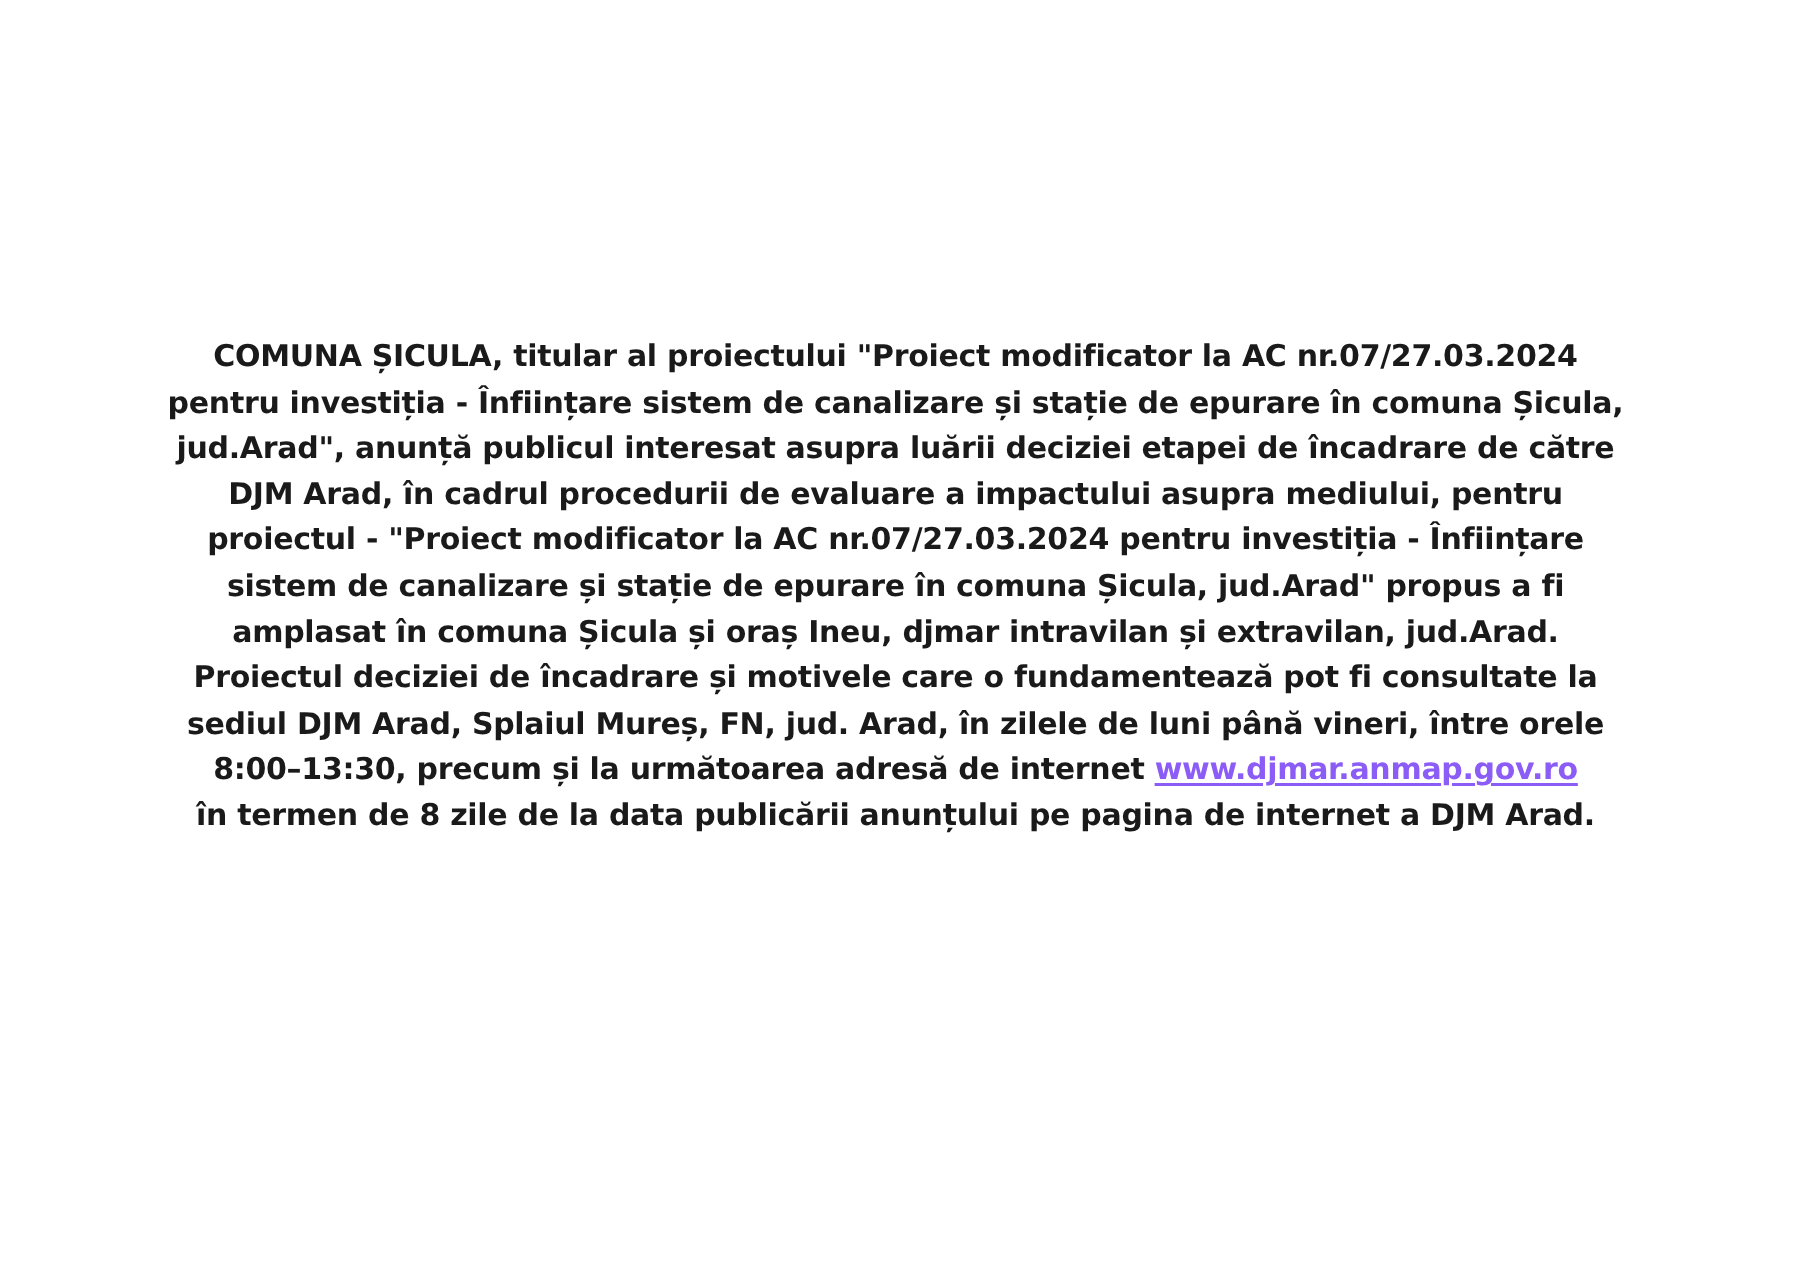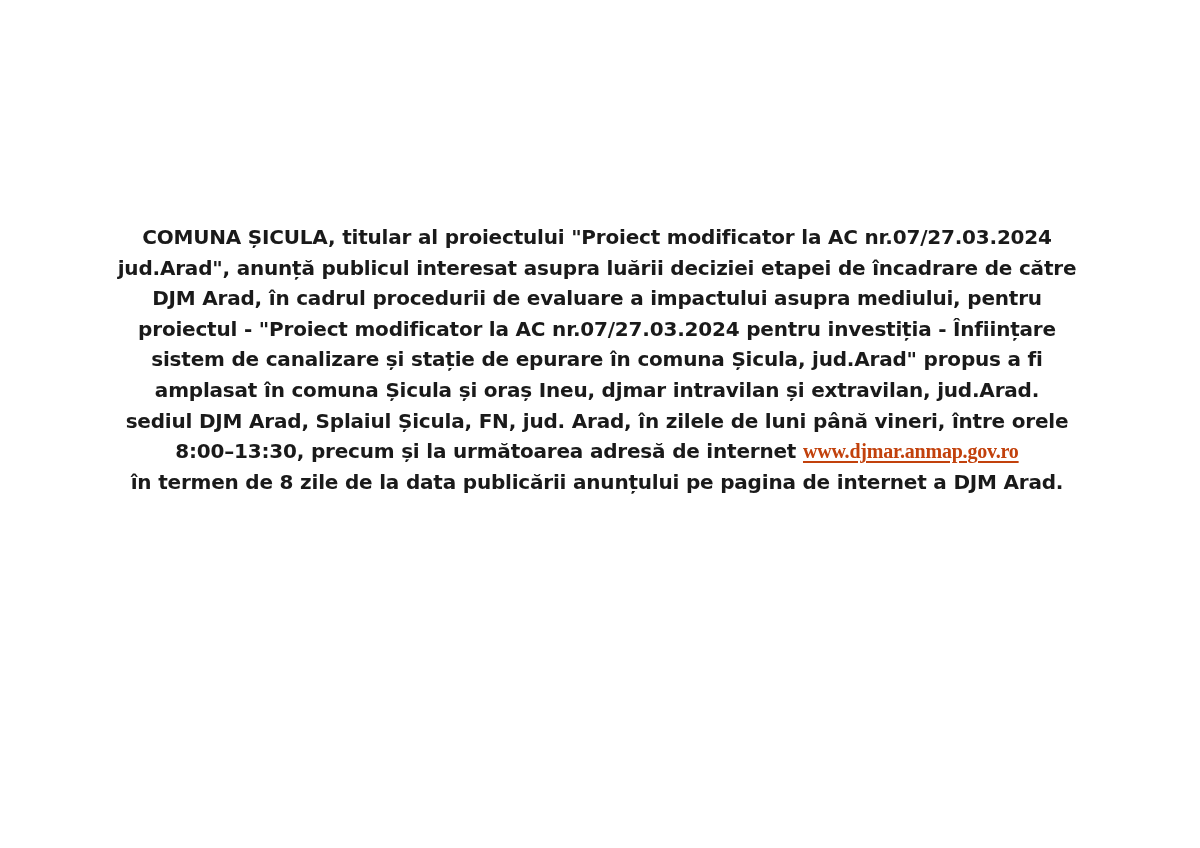--- a/index.html
+++ b/index.html
@@ -28,32 +28,33 @@
       margin-left: 39px;
     }
     .line {
       display: block;
       white-space: nowrap;
     }
     .link {
       text-decoration: underline;
       text-decoration-thickness: 2px;
       text-underline-offset: 3px;
-      color: #c2410c;
-      font-family: Liberation Serif, serif;
+      color: #8b5cf6;
     }
   </style>
 </head>
 <body>
 
 <div class="notice">
   <span class="line">COMUNA ȘICULA, titular al proiectului "Proiect modificator la AC nr.07/27.03.2024</span>
+  <span class="line">pentru investiția - Înființare sistem de canalizare și stație de epurare în comuna Șicula,</span>
   <span class="line">jud.Arad", anunță publicul interesat asupra luării deciziei etapei de încadrare de către</span>
   <span class="line">DJM Arad, în cadrul procedurii de evaluare a impactului asupra mediului, pentru</span>
   <span class="line">proiectul - "Proiect modificator la AC nr.07/27.03.2024 pentru investiția - Înființare</span>
   <span class="line">sistem de canalizare și stație de epurare în comuna Șicula, jud.Arad" propus a fi</span>
   <span class="line">amplasat în comuna Șicula și oraș Ineu, djmar intravilan și extravilan, jud.Arad.</span>
-  <span class="line">sediul DJM Arad, Splaiul Șicula, FN, jud. Arad, în zilele de luni până vineri, între orele</span>
+  <span class="line">Proiectul deciziei de încadrare și motivele care o fundamentează pot fi consultate la</span>
+  <span class="line">sediul DJM Arad, Splaiul Mureș, FN, jud. Arad, în zilele de luni până vineri, între orele</span>
   <span class="line">
     <span>8:00–13:30, precum și la următoarea adresă de internet </span><a class="link">www.djmar.anmap.gov.ro</a>
   </span>
   <span class="line">în termen de 8 zile de la data publicării anunțului pe pagina de internet a DJM Arad.</span>
 </div>
 
 </body></html>

